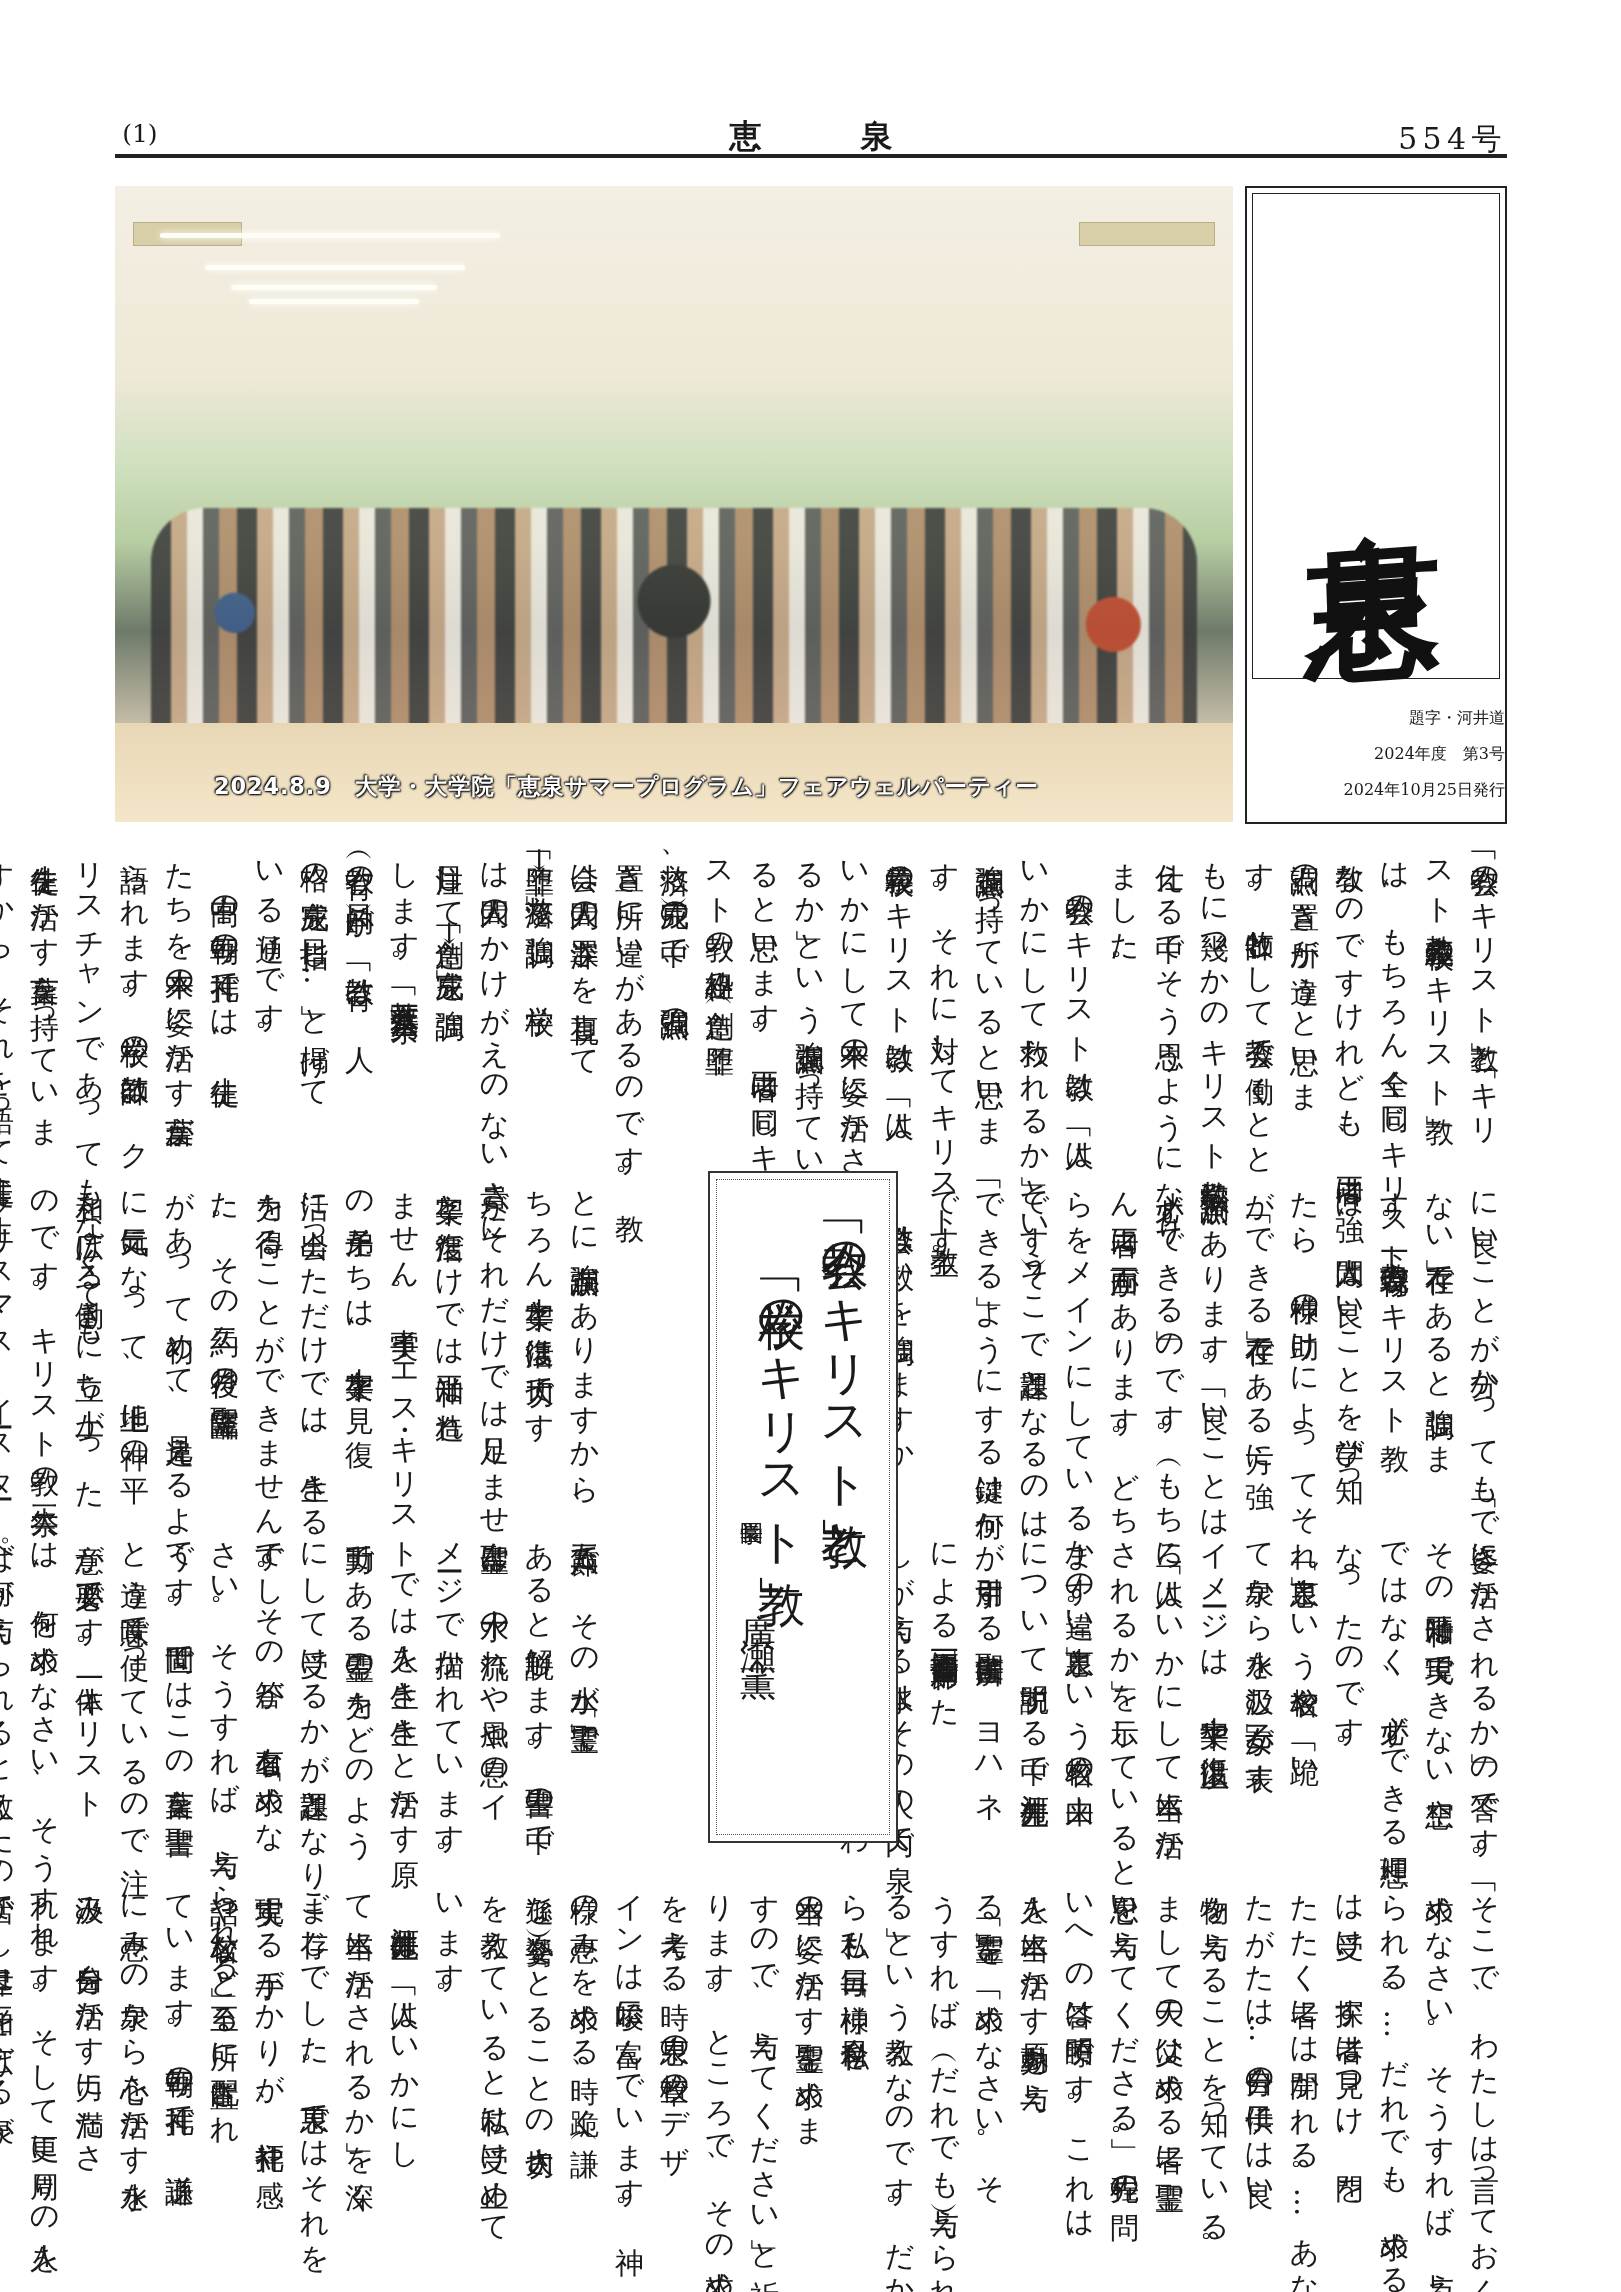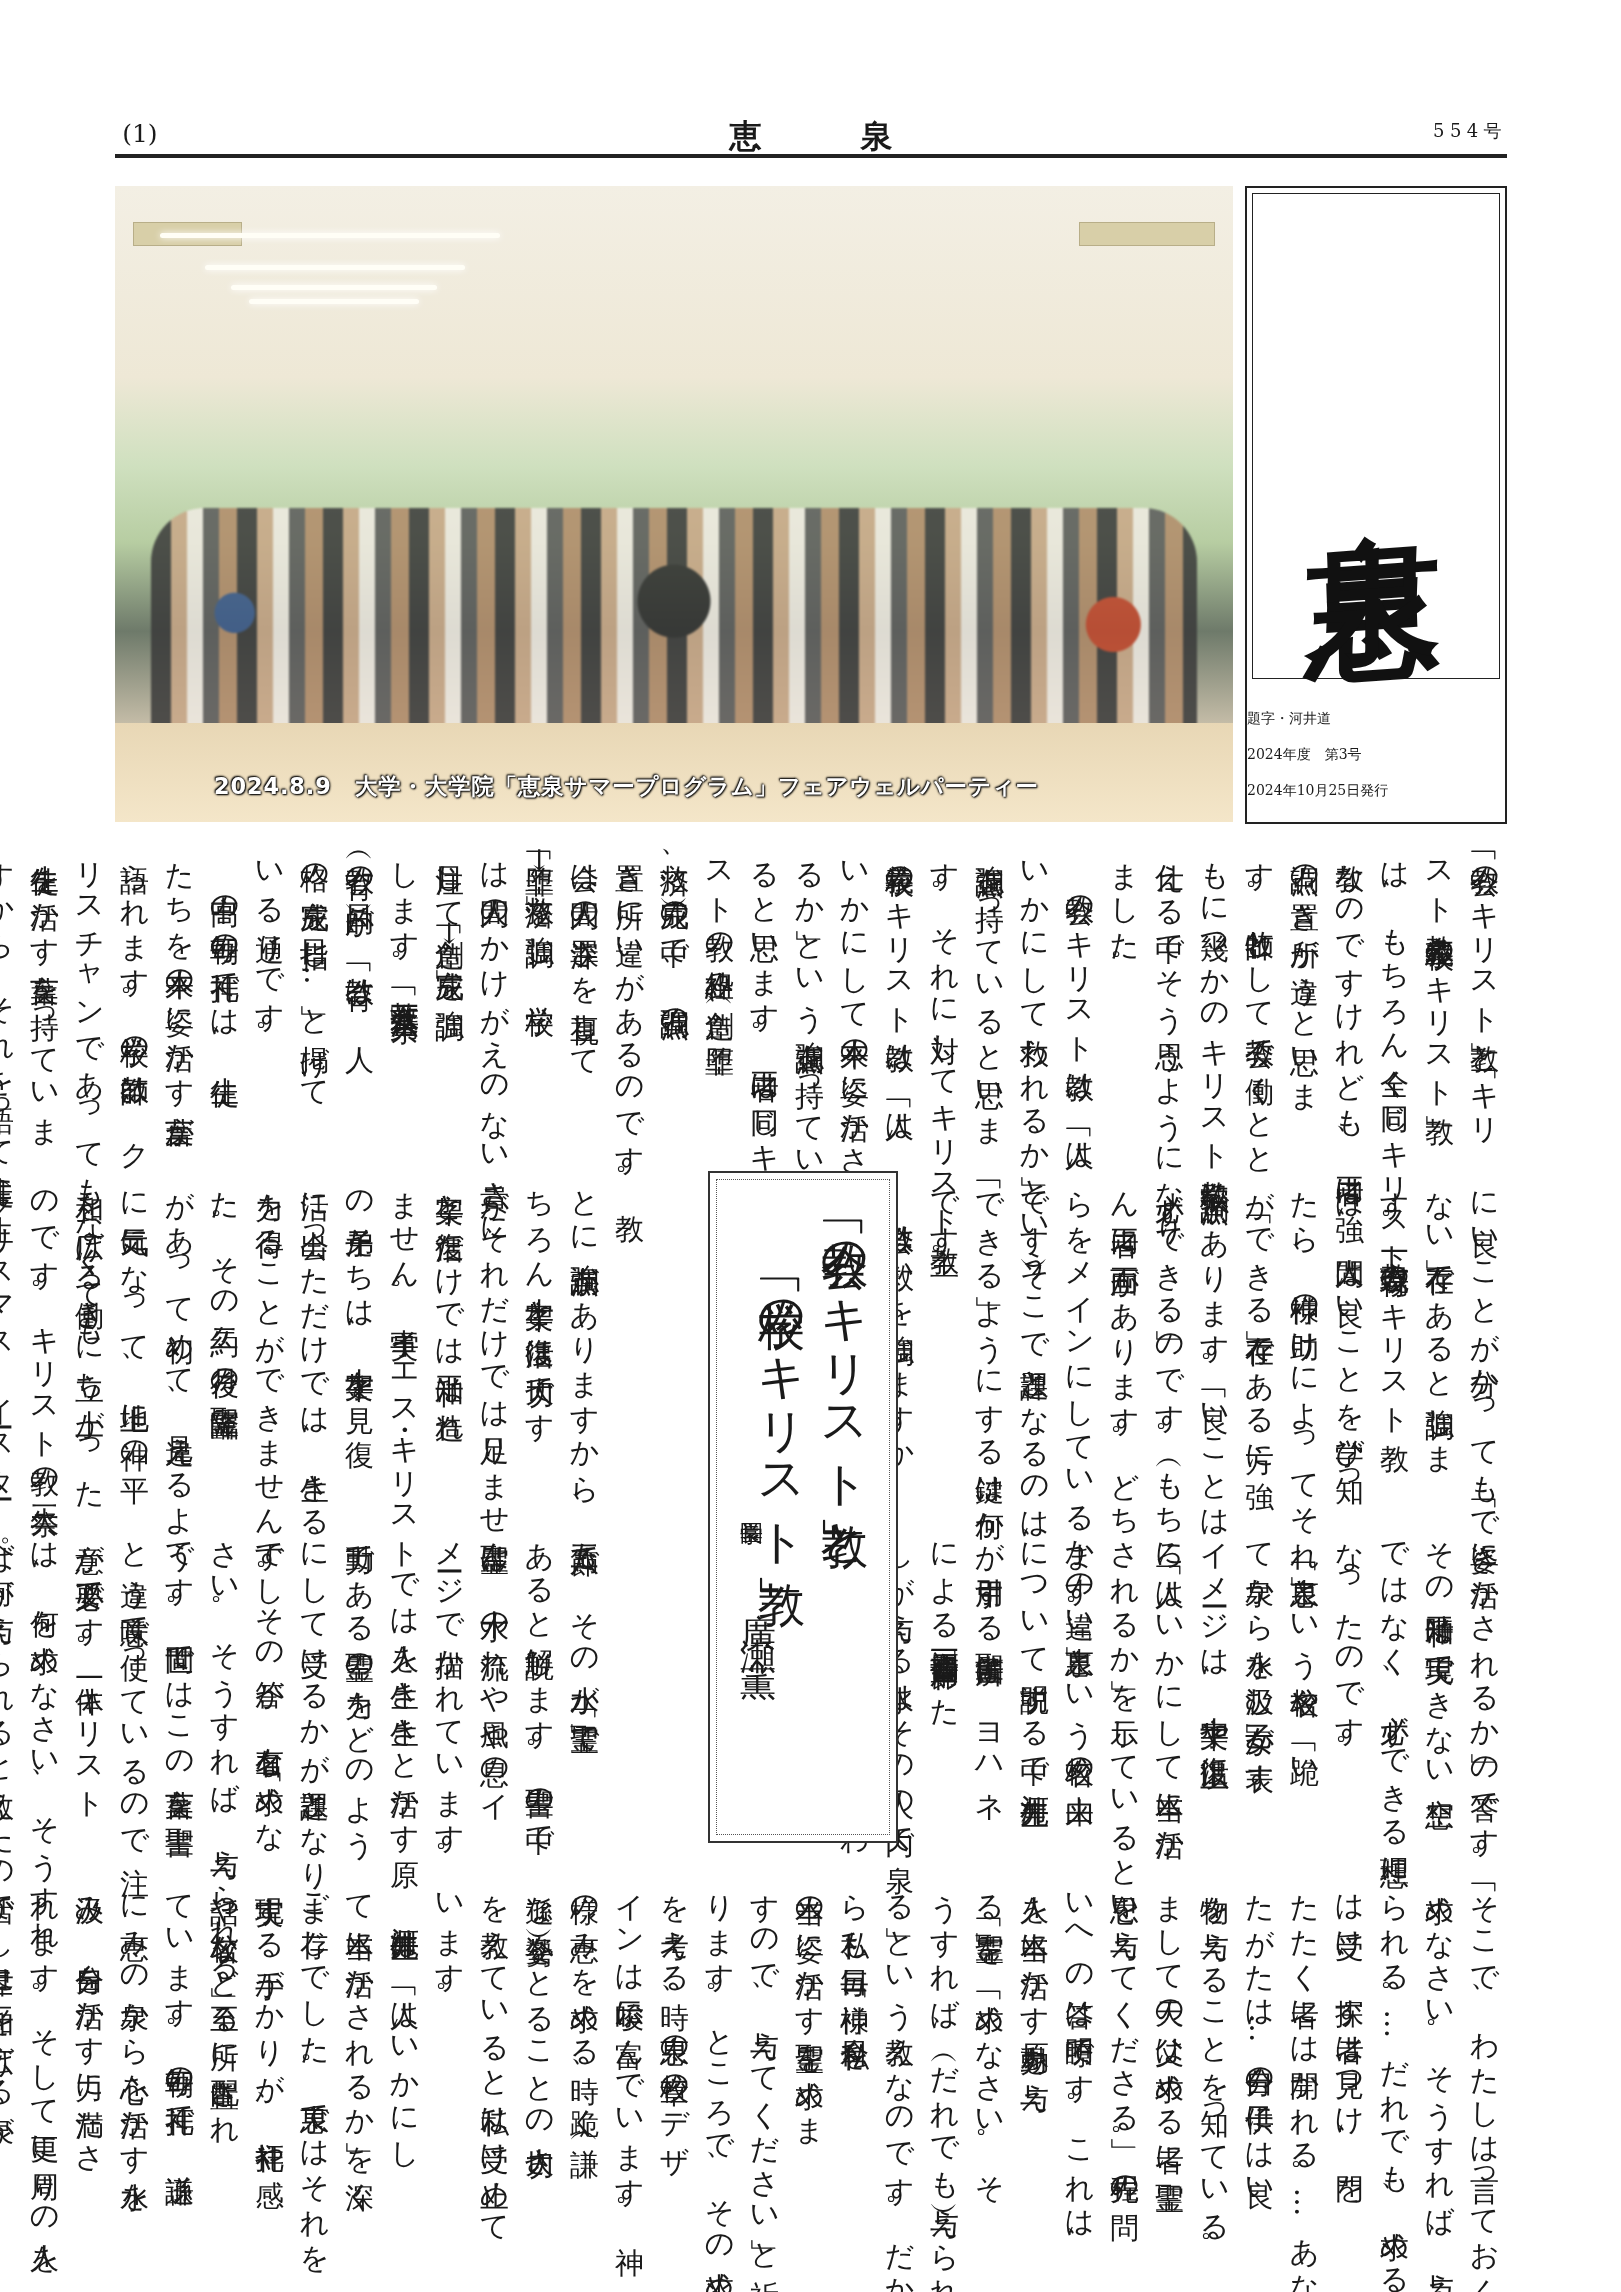--- a/index.html
+++ b/index.html
@@ -1,42 +1,42 @@
 <!DOCTYPE html>
 <html style="font-size:14.3px"><head>
 <meta charset="utf-8">
 <style>
   html, body { margin:0; padding:0; background:#ffffff; }
   body { width:1621px; height:2293px; position:relative; overflow:hidden;
          font-family:"DejaVu Serif","Liberation Serif",serif; color:#1a1a1a; }
   .header { position:absolute; left:115px; top:115px; width:1392px; height:39px; }
   .header .page-no { position:absolute; left:7.2px; top:3.6px; font-size:25px; }
   .header .masthead { position:absolute; left:0; right:0; top:0; text-align:center; font-size:32px; font-weight:bold; letter-spacing:99px; padding-left:99px; }
-  .header .issue { position:absolute; right:0; top:3.6px; font-size:18px; letter-spacing:5.4px; }
+  .header .issue { position:absolute; right:0; top:3.6px; font-size:30px; letter-spacing:5.4px; }
   .header-rule { position:absolute; left:115px; top:154px; width:1392px; height:3.6px; background:#222; }
 
   .photo { position:absolute; left:115px; top:186px; width:1118px; height:636px; overflow:hidden;
            background:linear-gradient(180deg,#f3efe4 0%,#eee8d6 30%,#cfe0bf 44%,#b7cda2 56%,#6e7a6a 70%,#d9ccb6 88%,#efe2c8 100%); }
   .photo .ceiling-light { position:absolute; height:5.4px; background:#fffef6; border-radius:2.7px; box-shadow:0 0 7.2px #fff; }
   .photo .vent { position:absolute; height:21.5px; background:#d8cfa8; border:1.8px solid #b8ae88; }
   .photo .crowd { position:absolute; left:36px; right:36px; top:322px; bottom:81px;
                   background:
                     radial-gradient(circle at 8% 45%,#3b5a8c 0 19.7px,transparent 20.6px),
                     radial-gradient(circle at 92% 50%,#c4472c 0 27px,transparent 28px),
                     radial-gradient(circle at 50% 40%,#2e2e2e 0 36px,transparent 37px),
                     repeating-linear-gradient(90deg,#3a3a3a 0 19.7px,#caa888 19.7px 36px,#f1ece4 36px 52px,#5b5b5b 52px 68px,#b28c6a 68px 86px);
                   opacity:.85; border-radius:54px 54px 9px 9px; filter:blur(1.3px); }
   .photo .floor { position:absolute; left:0; right:0; bottom:0; height:99px; background:linear-gradient(180deg,#e8d7b5,#f4e6c9); }
   .photo .caption { position:absolute; left:52px; bottom:19.7px; font-family:"DejaVu Sans","Liberation Sans",sans-serif;
                     font-size:22.4px; font-weight:bold; color:#fff; text-shadow:0 0 2.7px #000,0.9px 0.9px 1.8px #000,-0.9px -0.9px 1.8px #000; letter-spacing:0.9px;margin-left:47px; }
 
   .title-box { position:absolute; left:1245px; top:186px; width:262px; height:638px; border:2.7px solid #222; box-sizing:border-box; }
   .title-box .inner { position:absolute; left:5.4px; top:5.4px; right:5.4px; height:484px; border:1.3px solid #222; display:flex; align-items:center; justify-content:center; }
   .calligraphy { writing-mode:vertical-rl; font-size:134px; font-weight:bold; color:#111; line-height:1; letter-spacing:-9px; font-family:"DejaVu Serif",serif; transform:skewY(-4deg); }
-  .title-box .meta { position:absolute; left:0; right:0; top:512px; text-align:left; font-size:14px; line-height:36px; }
+  .title-box .meta { position:absolute; left:0; right:0; top:512px; text-align:right; font-size:16px; line-height:36px; }
 
   .tier { position:absolute; writing-mode:vertical-rl; font-size:29px; line-height:45px; letter-spacing:1.8px; }
   .tier .ln { display:block; white-space:nowrap; }
   .tier1 { left:115px; width:1392px; top:842px; height:304px; }
   .tier2 { left:115px; width:1392px; top:1171px; height:315px; }
   .tier3 { left:115px; width:1392px; top:1522px; height:301px; }
   .tier4 { left:115px; width:1392px; top:1874px; height:304px; }
 
   .headline-box { position:absolute; left:708px; top:1171px; width:190px; height:672px; background:#fff; box-sizing:border-box;
                   border:2.7px double #333; outline:1.8px dotted #555; outline-offset:-9px; padding:27px 12.5px; }

